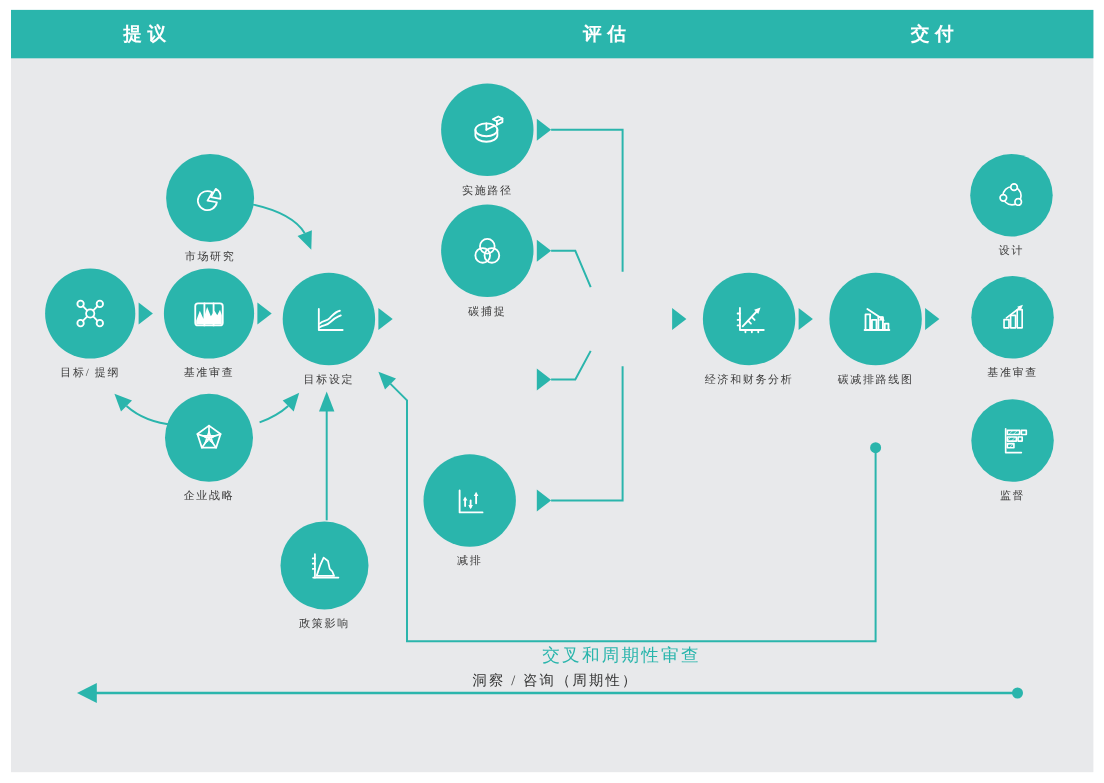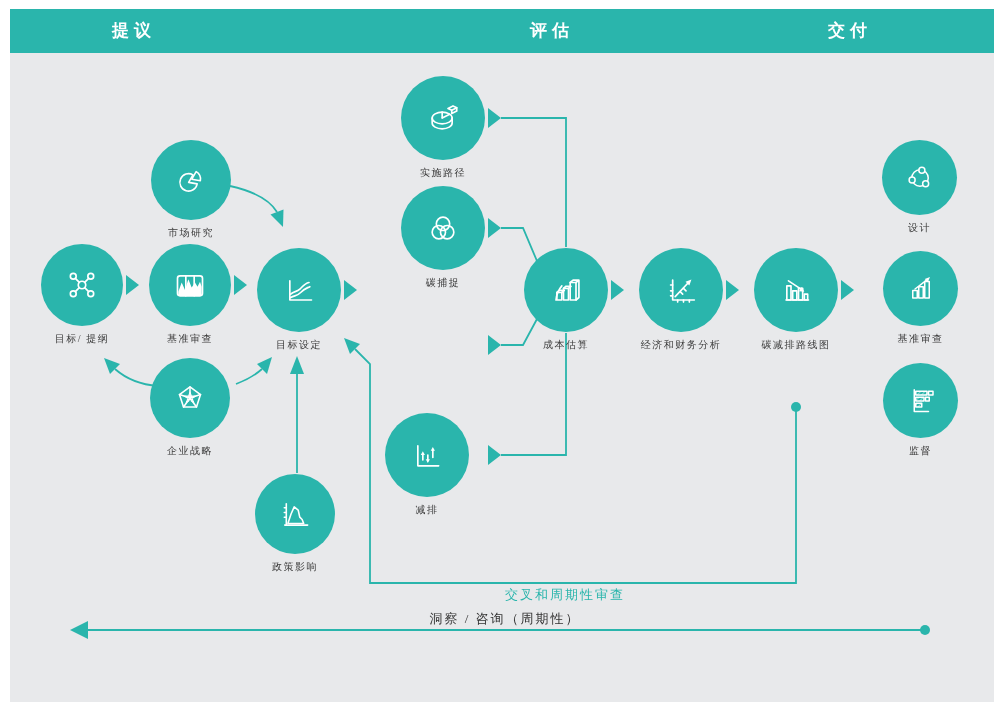--- a/index.html
+++ b/index.html
@@ -9,21 +9,21 @@
   .header{position:absolute;left:10px;top:9px;width:984px;height:44px;background:#2AB5AC;}
   .phase{position:absolute;top:9px;height:44px;line-height:44px;width:120px;
          color:#ffffff;font-size:17px;letter-spacing:5px;font-weight:bold;}
   .overlay{position:absolute;left:0;top:0;pointer-events:none;}
   .node{position:absolute;}
   .circle{width:100%;height:100%;border-radius:50%;background:#2AB5AC;
           display:flex;align-items:center;justify-content:center;}
   .node-label{position:absolute;top:calc(100% + 6px);left:50%;transform:translateX(-50%);
               white-space:nowrap;font-size:10px;color:#3B3B3B;letter-spacing:1.5px;}
   .annotation{position:absolute;text-align:center;white-space:nowrap;}
-  .annotation.review{color:#2AB5AC;font-size:13px;letter-spacing:2px;}
+  .annotation.review{color:#2AB5AC;font-size:16px;letter-spacing:2px;}
   .annotation.insight{color:#333333;font-size:13px;letter-spacing:2px;}
   svg .wh{stroke:#fff;stroke-width:2;fill:none;stroke-linecap:round;stroke-linejoin:round;}
   svg .whf{fill:#fff;stroke:none;}
 </style>
 </head>
 <body>
 
 <div class="page">
   <div class="canvas"></div>
   <div class="header"></div>
@@ -209,36 +209,20 @@
         <g class="whf">
           <polygon points="19,19.5 16.5,24 21.5,24"></polygon>
           <polygon points="25,33.5 22.5,29 27.5,29"></polygon>
           <polygon points="31,14.5 28.5,19 33.5,19"></polygon>
         </g>
       </svg>
     </div>
     <div class="node-label">减排</div>
   </div>
 
-  <div class="node" style="left:524px;top:248px;width:84px;height:84px;">
-    <div class="circle">
-      <svg width="40" height="40" viewBox="0 0 48 48">
-        <g class="wh">
-          <path d="M12,36 Q13,26 19,19"></path>
-          <rect x="13" y="27" width="6" height="9"></rect>
-            <rect x="21" y="22" width="6" height="14"></rect>
-            <rect x="29" y="15" width="7" height="21"></rect>
-          <path d="M13,27 l3,-2.5 6,0 -3,2.5"></path>
-          <path d="M21,22 l3,-2.5 6,0 -3,2.5"></path>
-          <path d="M29,15 l3.5,-2.8 7,0 -3.5,2.8 M39.5,12.2 V33 L36,36"></path>
-        </g>
-      </svg>
-    </div>
-    <div class="node-label">成本估算</div>
-  </div>
 
   <div class="node" style="left:639px;top:248px;width:84px;height:84px;">
     <div class="circle">
       <svg width="40" height="40" viewBox="0 0 48 48">
         <g class="wh">
           <polyline points="14,12 14,36 40,36"></polyline>
           <line x1="20" y1="36" x2="20" y2="38.5"></line>
             <line x1="27" y1="36" x2="27" y2="38.5"></line>
             <line x1="34" y1="36" x2="34" y2="38.5"></line>
           <line x1="11.5" y1="18" x2="14" y2="18"></line>

